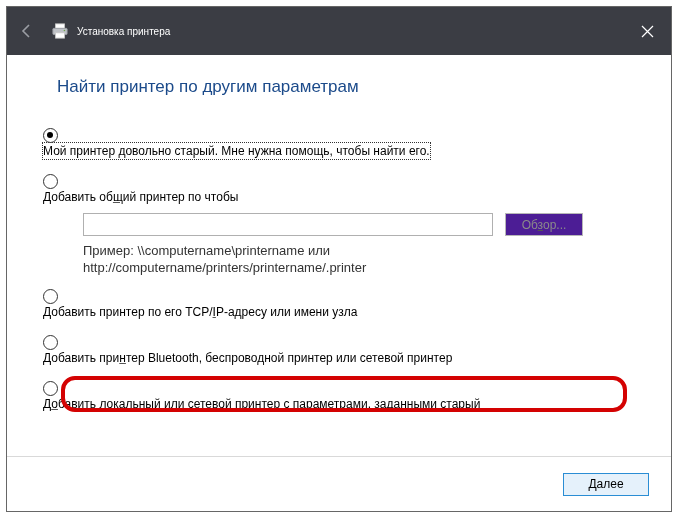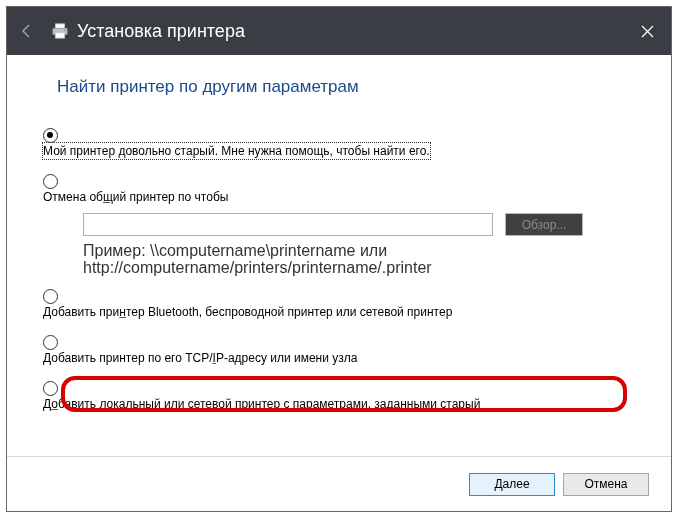--- a/index.html
+++ b/index.html
@@ -2,36 +2,36 @@
 <html><head>
 <meta charset="utf-8">
 <style>
   html,body{margin:0;padding:0;background:#fff;font-family:"Segoe UI",Tahoma,sans-serif;font-size:12px;color:#000;}
   .stage{width:678px;height:518px;position:relative;box-sizing:border-box;padding:6px;}
   .window{position:absolute;left:6px;top:6px;right:6px;bottom:6px;border:1px solid #666;background:#fff;display:flex;flex-direction:column;}
   .titlebar{height:48px;background:#3b3d44;color:#fff;display:flex;align-items:center;position:relative;}
   .back{width:40px;height:48px;display:flex;align-items:center;justify-content:center;}
   .back svg{stroke:#9b9ea4;}
   .title-area{display:flex;align-items:center;gap:8px;padding-left:4px;}
-  .title-text{font-size:18px;color:#fff;}
+  .title-text{font-size:10px;color:#fff;}
   .prn-icon{width:18px;height:16px;}
   .close{position:absolute;right:0;top:0;width:48px;height:48px;display:flex;align-items:center;justify-content:center;}
   .close svg{stroke:#fff;}
   .body{flex:1;padding:22px 36px 10px 36px;position:relative;}
   h1{font-size:17px;font-weight:400;color:#1b4a8a;margin:0 0 30px 14px;}
   .opt{display:flex;align-items:flex-start;margin:0 0 14px 0;flex-direction:column;}
   .radio{width:13px;height:13px;border:1px solid #333;border-radius:50%;margin:1px 6px 0 0;flex:none;background:#fff;position:relative;}
   .radio.checked::after{content:"";position:absolute;left:2.5px;top:2.5px;width:6px;height:6px;border-radius:50%;background:#000;}
   .lbl{font-size:12px;line-height:16px;}
   .focus{outline:1px dotted #333;outline-offset:0;}
   .share-block{margin-left:40px;margin-top:-6px;margin-bottom:12px;}
   .row1{display:flex;align-items:center;gap:12px;}
   .path-input{width:410px;height:23px;border:1px solid #b0b0b0;background:#fff;box-sizing:border-box;padding:2px 4px;font-family:inherit;font-size:12px;}
-  .browse{width:78px;height:23px;border:1px solid #b7b7b7;background:#404040;color:#8a8a8a;font-family:inherit;font-size:12px;}
-  .example{font-size:16px;color:#333;margin-top:6px;line-height:17px;}
+  .browse{width:78px;height:23px;border:1px solid #b7b7b7;background:#4c1d95;color:#8a8a8a;font-family:inherit;font-size:12px;}
+  .example{font-size:13px;color:#333;margin-top:6px;line-height:17px;}
   .highlight{position:absolute;left:54px;top:321px;width:558px;height:28px;border:4px solid #d40202;border-radius:14px;pointer-events:none;}
   .footer{height:54px;border-top:1px solid #d9d9d9;display:flex;align-items:center;justify-content:flex-end;padding-right:22px;gap:8px;}
   .btn{width:86px;height:23px;border:1px solid #a6a6a6;background:#e9e9e9;font-family:inherit;font-size:12px;}
   .btn.primary{border:1px solid #2a8dd4;background:#e5f1fb;outline:1px solid #2a8dd4;outline-offset:-1px;}
   .ul{text-decoration:underline;text-decoration-color:#555;}
 </style>
 </head>
 <body>
 <div class="stage">
  <div class="window">
@@ -61,51 +61,50 @@
   <div class="body">
     <h1>Найти принтер по другим параметрам</h1>
 
     <div class="opt">
       <span class="radio checked"></span>
       <span class="lbl focus">Мой принтер довольно старый. Мне нужна помощь, чтобы найти его.</span>
     </div>
 
     <div class="opt">
       <span class="radio"></span>
-      <span class="lbl"><span>Отмена об</span><span class="ul">щ</span><span>ий принтер по чтобы</span></span>
+      <span class="lbl"><span>Добавить об</span><span class="ul">щ</span><span>ий принтер по чтобы</span></span>
     </div>
 
     <div class="share-block">
       <div class="row1">
         <input class="path-input" type="text" value="" style="">
         <button class="browse" disabled=""><span>Об</span><span class="ul">з</span><span>ор...</span></button>
       </div>
       <div class="example">
         <span>Пример: \\computername\printername или</span><br>
         <span>http://computername/printers/printername/.printer</span>
       </div>
     </div>
 
     <div class="opt">
       <span class="radio"></span>
-      <span class="lbl"><span>Добавить при</span><span class="ul">н</span><span>тер Bluetooth, беспроводной принтер или сетевой принтер</span></span>
+      <span class="lbl"><span>Добавить принтер по его TCP/</span><span class="ul">I</span><span>P-адресу или имени узла</span></span>
     </div>
 
     <div class="opt">
       <span class="radio"></span>
-      <span class="lbl"><span>Добавить принтер по его TCP/</span><span class="ul">I</span><span>P-адресу или имени узла</span></span>
+      <span class="lbl"><span>Добавить при</span><span class="ul">н</span><span>тер Bluetooth, беспроводной принтер или сетевой принтер</span></span>
     </div>
 
     <div class="opt">
       <span class="radio"></span>
       <span class="lbl"><span>Д</span><span class="ul">о</span><span>бавить локальный или сетевой принтер с параметрами, заданными старый</span></span>
     </div>
 
     <div class="highlight"></div>
   </div>
 
   <div class="footer">
     <button class="btn primary"><span class="ul">Д</span><span>алее</span></button>
-    <button class="btn">Отмена</button>
   </div>
 
  </div>
 </div>
 
 </body></html>

